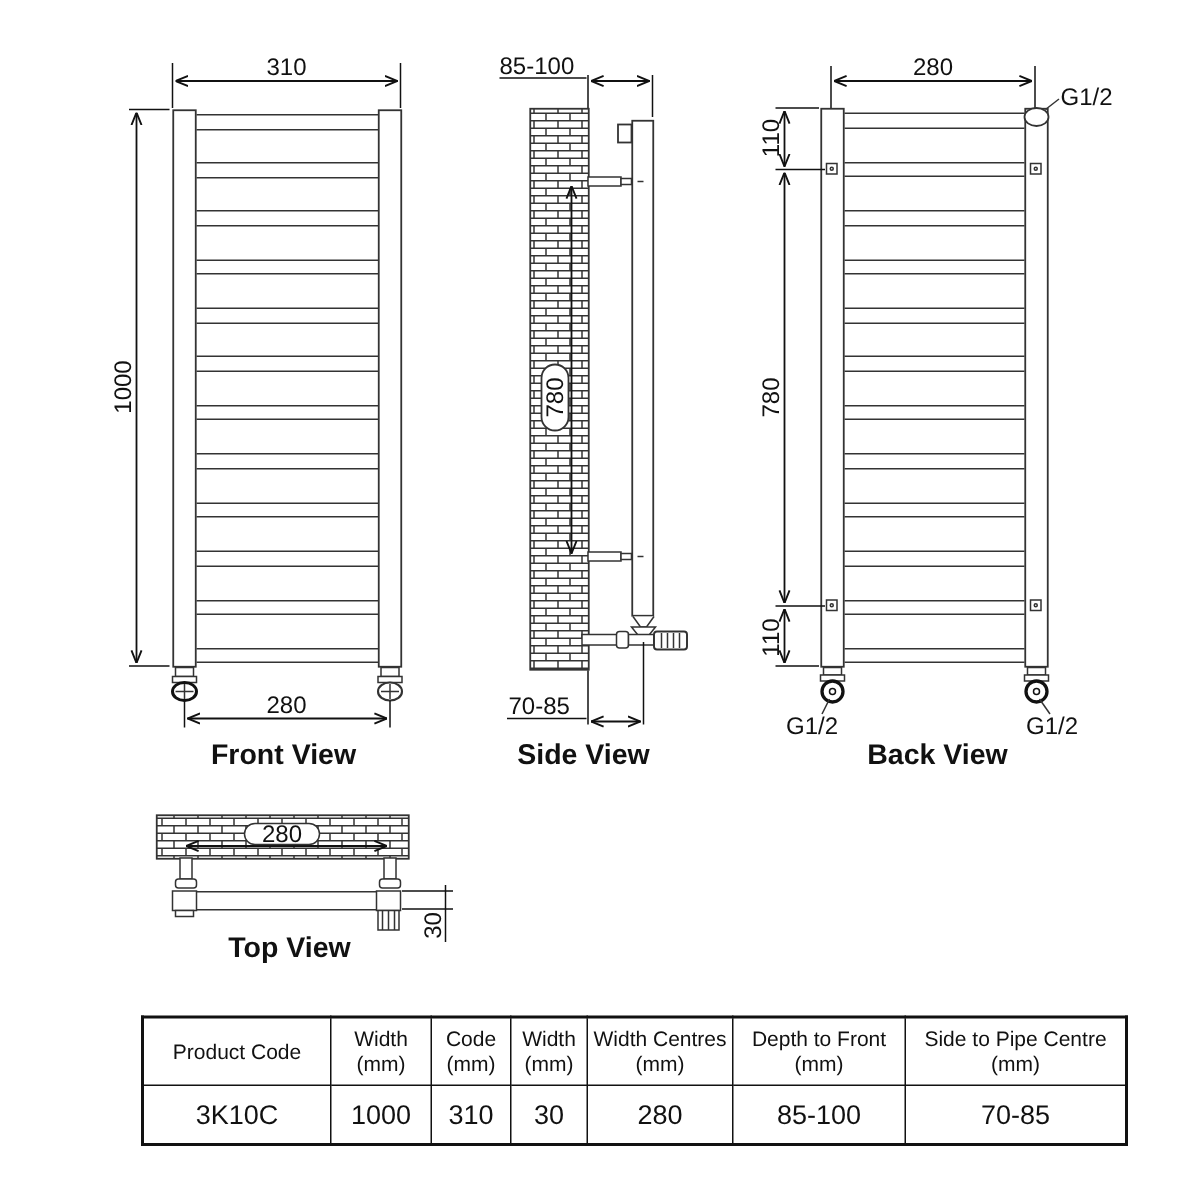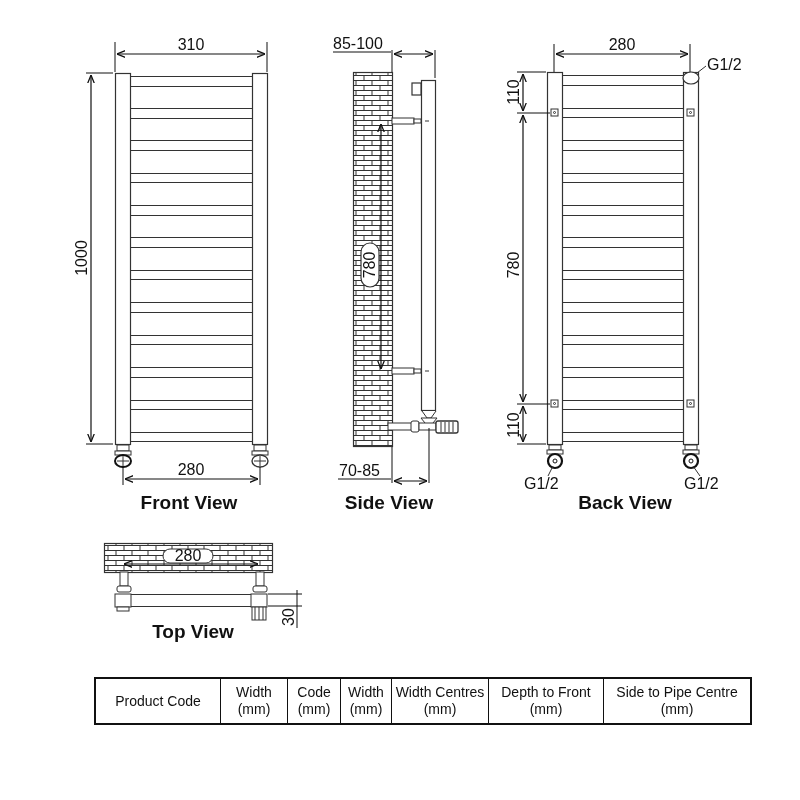--- a/index.html
+++ b/index.html
@@ -234,14 +234,23 @@
   <tbody>
       <tr>
     <th style="width:124px"><span>Product Code</span></th>
     <th style="width:66px"><span>Width</span><br><span>(mm)</span></th>
     <th style="width:52px"><span>Code</span><br><span>(mm)</span></th>
     <th style="width:50px"><span>Width</span><br><span>(mm)</span></th>
     <th style="width:96px"><span>Width Centres</span><br><span>(mm)</span></th>
     <th style="width:114px"><span>Depth to Front</span><br><span>(mm)</span></th>
     <th style="width:146px"><span>Side to Pipe Centre</span><br><span>(mm)</span></th>
   </tr>
+  <tr>
+    <td>3K10C</td>
+    <td>1000</td>
+    <td>310</td>
+    <td>30</td>
+    <td>280</td>
+    <td>85-100</td>
+    <td>70-85</td>
+  </tr>
 </tbody>
   </table>
 
 </body></html>

